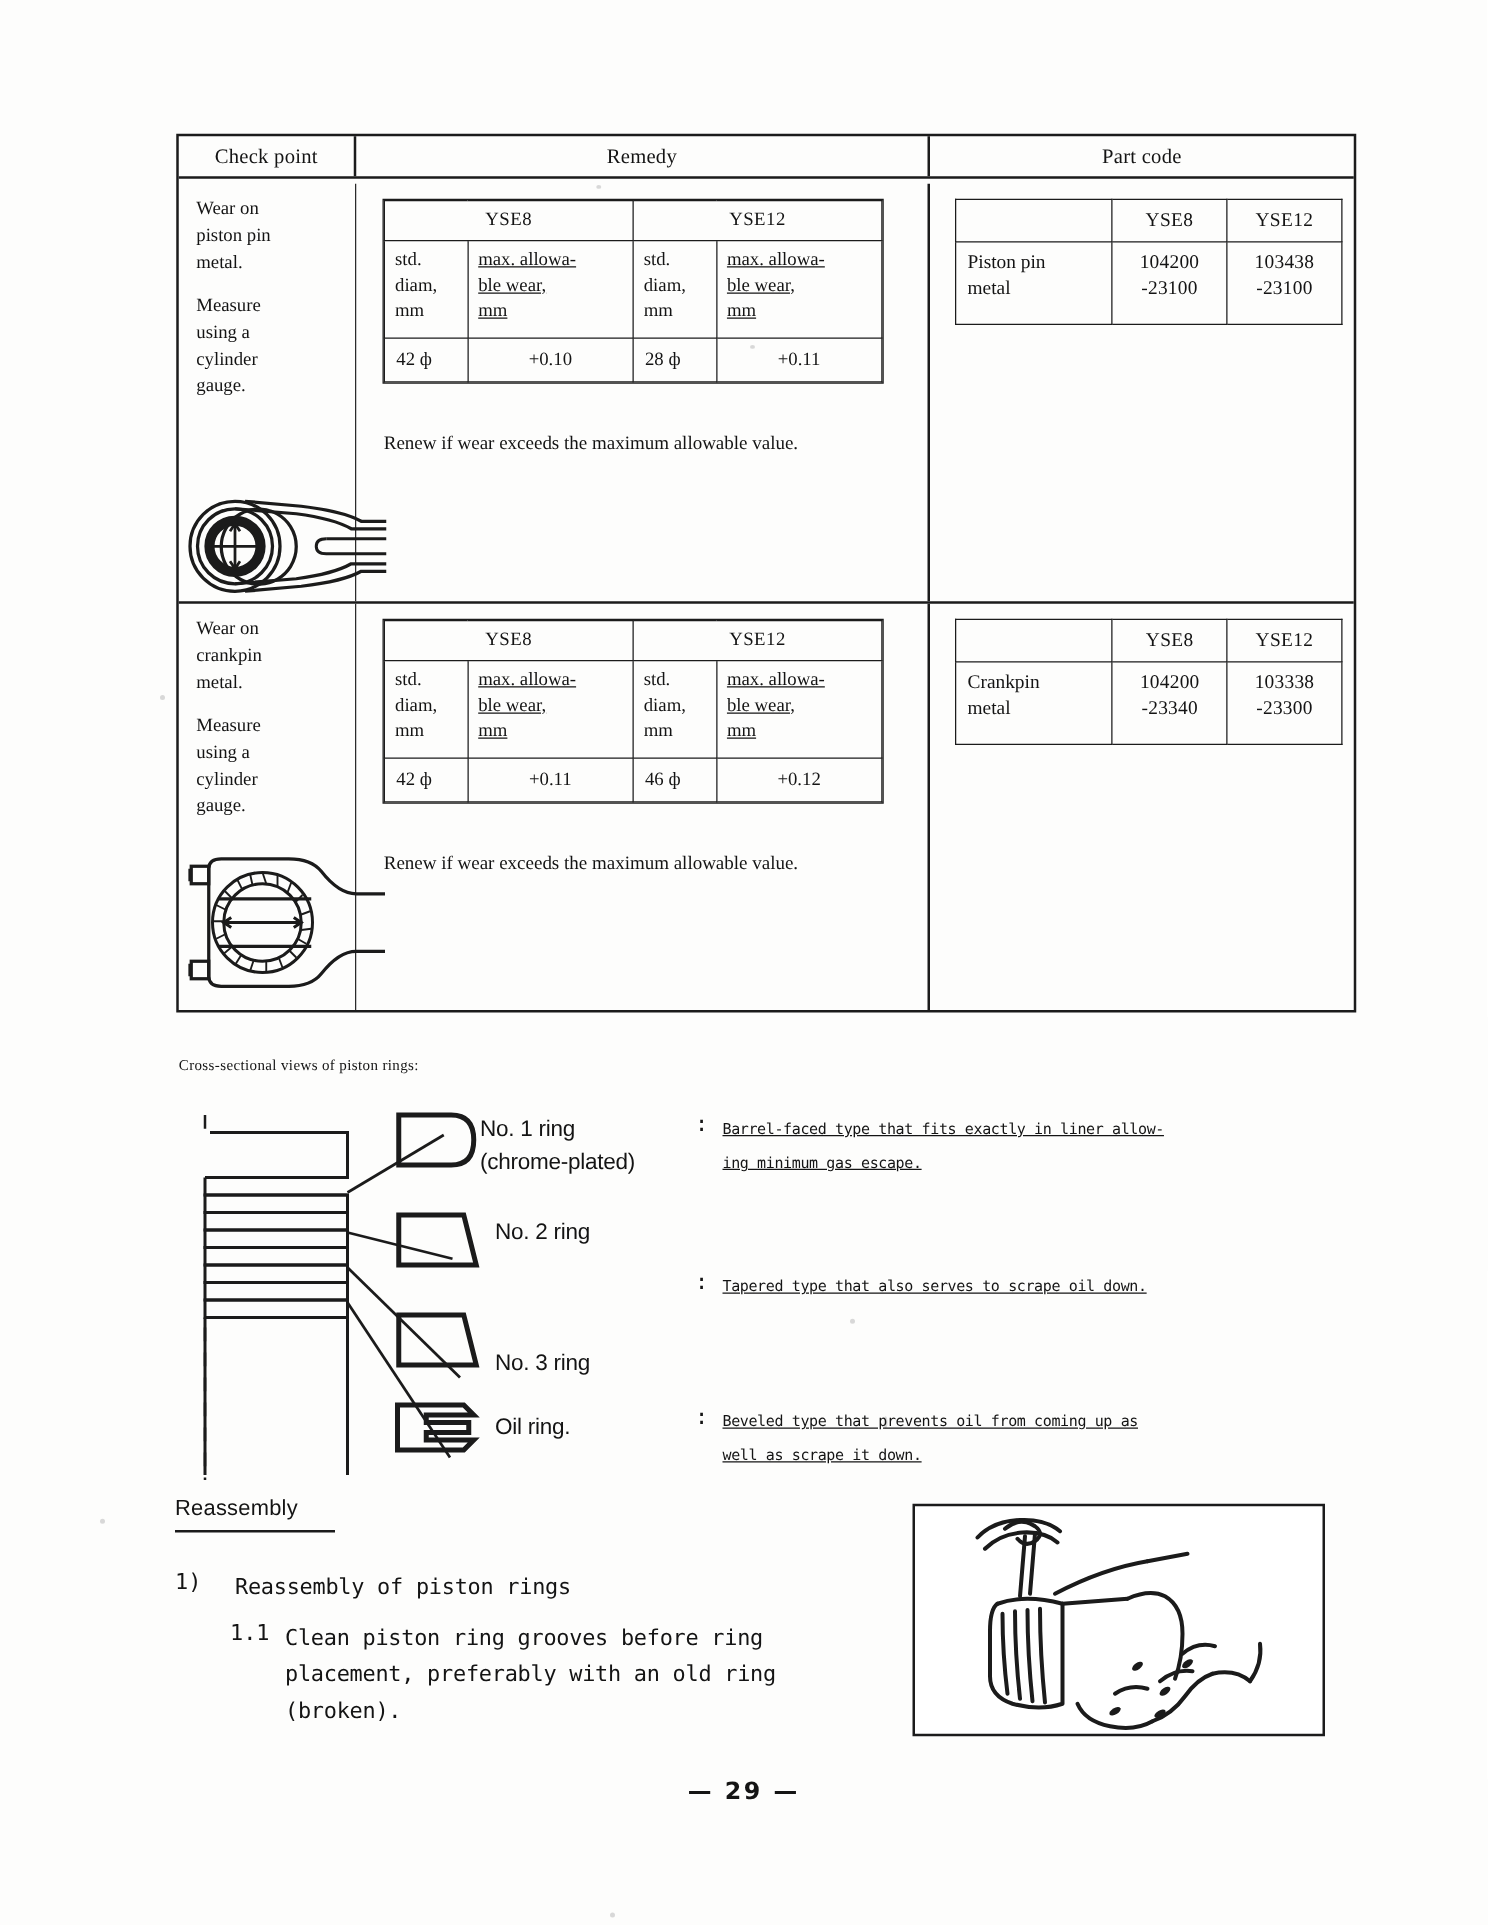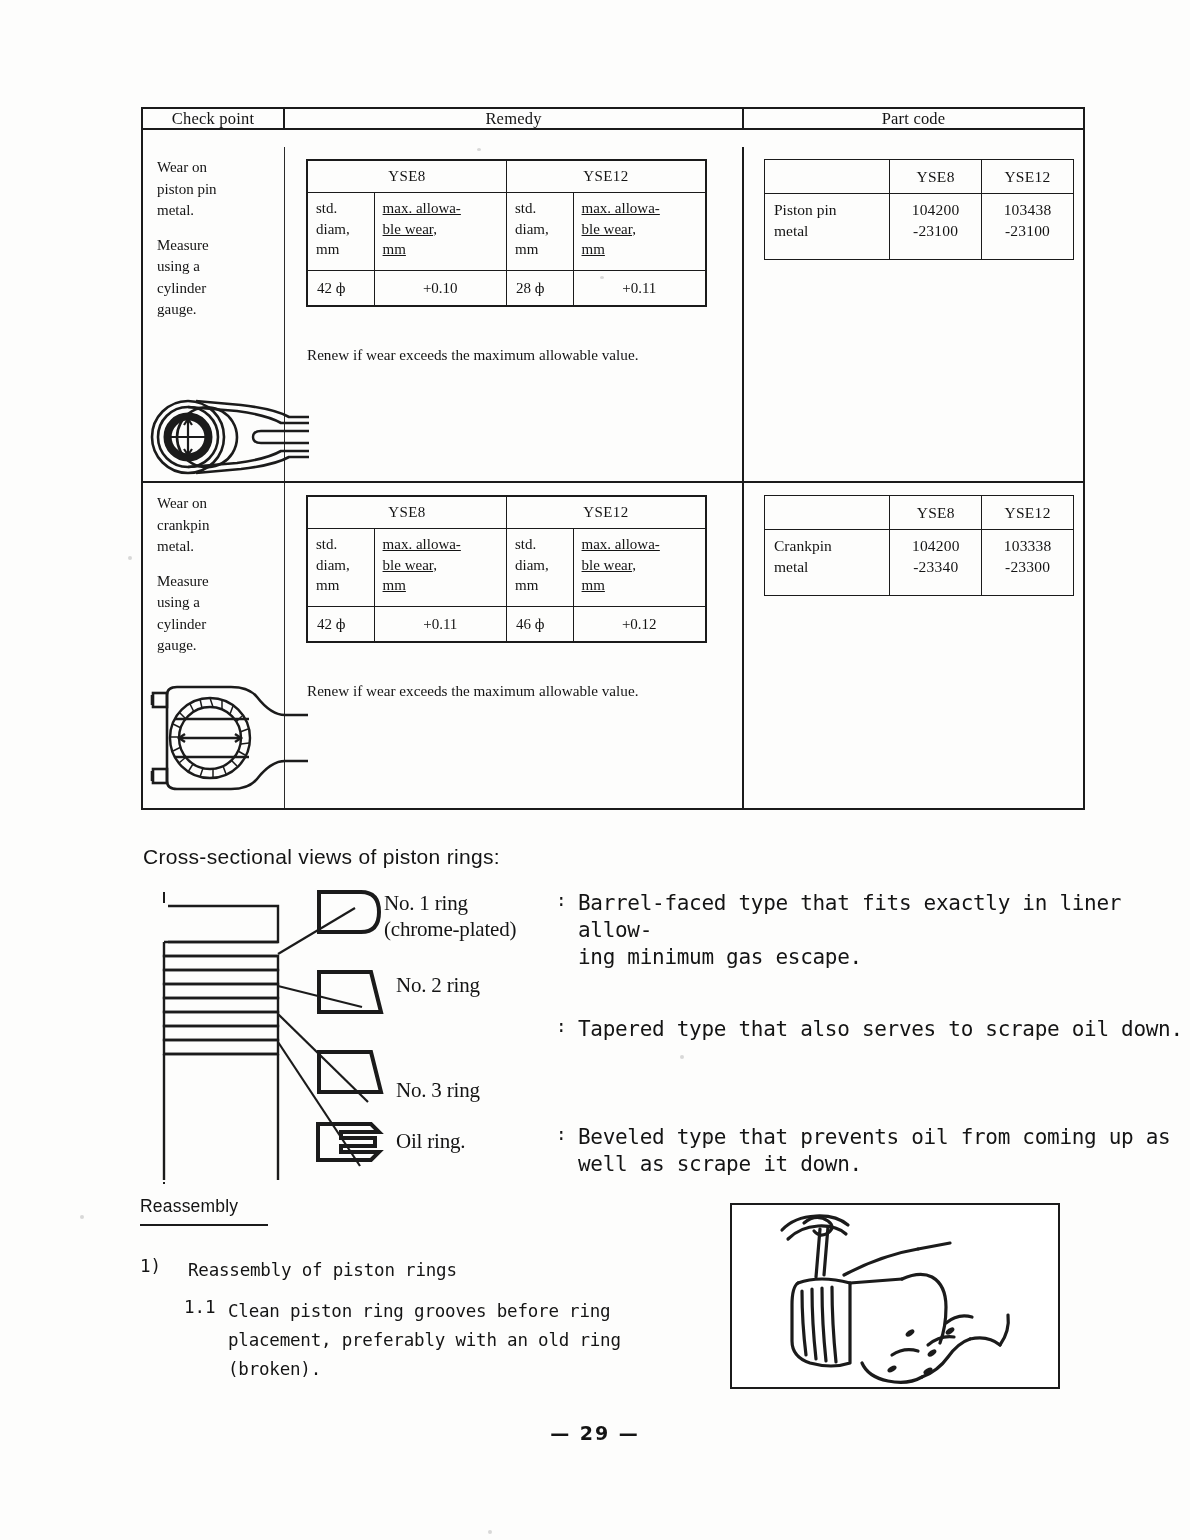--- a/index.html
+++ b/index.html
@@ -35,21 +35,21 @@
     left: 141px;
     top: 107px;
     width: 944px;
     height: 703px;
     border: 2.2px solid #1b1b1b;
     box-sizing: border-box;
   }
   .hdr-row {
     position: absolute;
     left: 0; top: 0; right: 0;
-    height: 21px;
+    height: 34px;
     border-bottom: 2.2px solid #1b1b1b;
     box-sizing: border-box;
   }
   .hdr-cell {
     position: absolute;
     top: 0;
     height: 100%;
     display: flex;
     align-items: center;
     justify-content: center;
@@ -163,38 +163,39 @@
   .pc-code   { text-align: center; vertical-align: top; padding-top: 5px !important; line-height: 21px; font-size: 15px; letter-spacing: .2px; }
 
   
   .draw { position: absolute; }
 
   
   .sec-title {
     position: absolute;
     left: 143px;
     top: 845px;
+    font-family: Liberation Serif, serif;
+    font-size: 12px;
+    letter-spacing: .3px;
+  }
+  .ring-label {
+    position: absolute;
     font-family: Liberation Sans, sans-serif;
-    font-size: 21px;
-    letter-spacing: .3px;
-  }
-  .ring-label {
-    position: absolute;
-    font-family: Liberation Serif, serif;
-    font-size: 21px;
+    font-size: 18px;
     letter-spacing: -.2px;
     line-height: 26px;
     white-space: pre;
   }
   .ring-desc {
     position: absolute;
     font-family: "DejaVu Sans Mono", "Liberation Mono", monospace;
-    font-size: 21px;
+    font-size: 12px;
     letter-spacing: -.3px;
     line-height: 27px;
+    text-decoration: underline;
   }
   .colon {
     position: absolute;
     font-family: "DejaVu Sans Mono", "Liberation Mono", monospace;
     font-size: 17.5px;
   }
 
   
   .reassembly-head {
     position: absolute;

